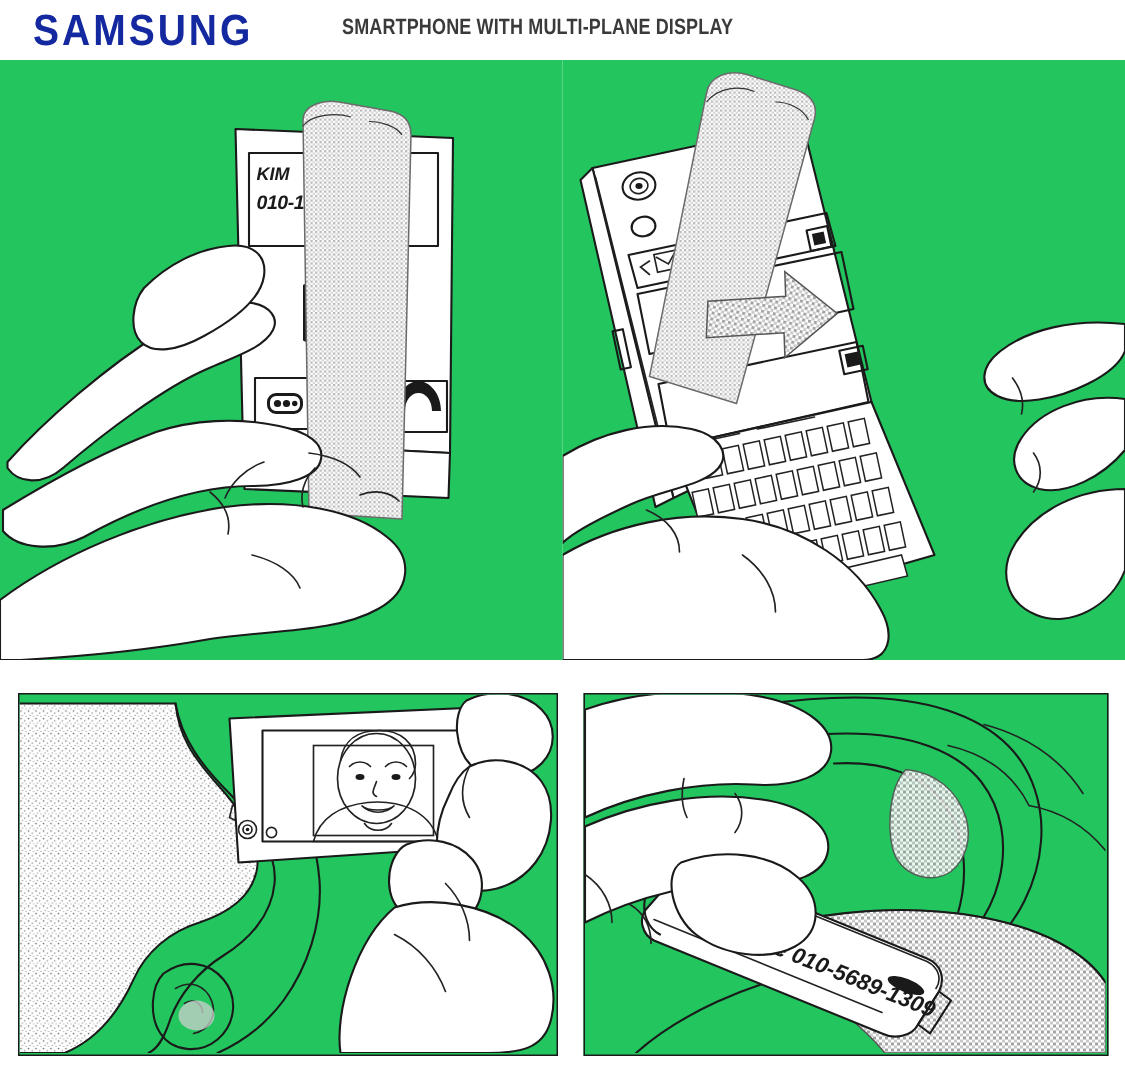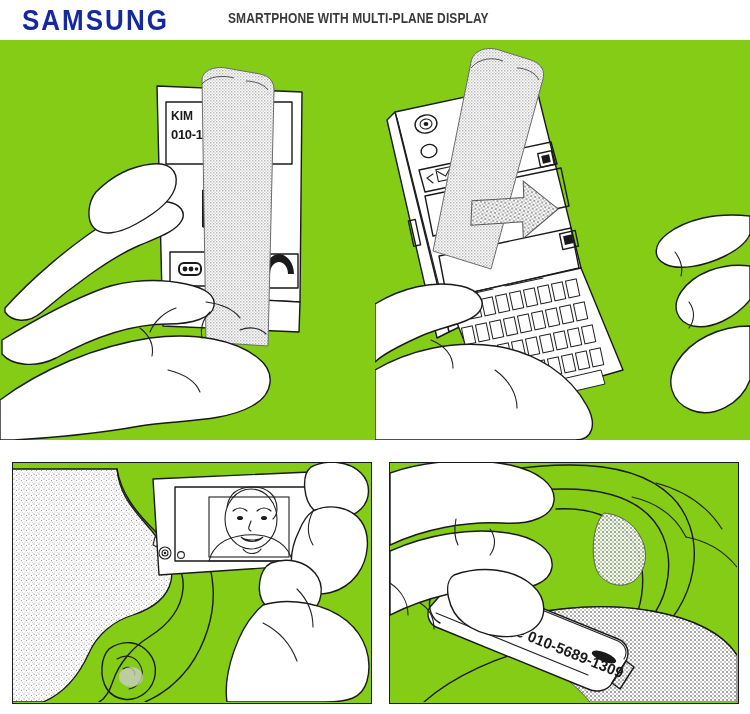--- a/index.html
+++ b/index.html
@@ -45,21 +45,21 @@
   }
   .lgd-b{
     font-size:18px;font-weight:bold;color:#fff;
     letter-spacing:-.3px;line-height:22px;
     background:linear-gradient(180deg,#6fb3e8 0%,#2f86d4 55%,#1f6fb8 100%);
     padding:0 4px;
     transform:scaleY(1.06);transform-origin:left center;
   }
 
   
-  .panel{position:absolute;overflow:hidden;background:#84cc16;}
+  .panel{position:absolute;overflow:hidden;background:#22c55e;font-style:italic;}
   .panel.framed{border:1.5px solid #1a1a1a;box-sizing:border-box;}
   #panel-1{left:0;top:40px;width:375px;height:400px;}
   #panel-2{left:375px;top:40px;width:375px;height:400px;}
   #panel-3{left:12px;top:462px;width:360px;height:242px;}
   #panel-4{left:389px;top:462px;width:350px;height:242px;}
 
   svg{display:block;}
   .ln{fill:none;stroke:#1a1a1a;stroke-width:1.4;stroke-linejoin:round;stroke-linecap:round;}
   .ln-thin{fill:none;stroke:#222;stroke-width:1.1;stroke-linecap:round;}
   .ln-hair{fill:none;stroke:#333;stroke-width:.8;}

